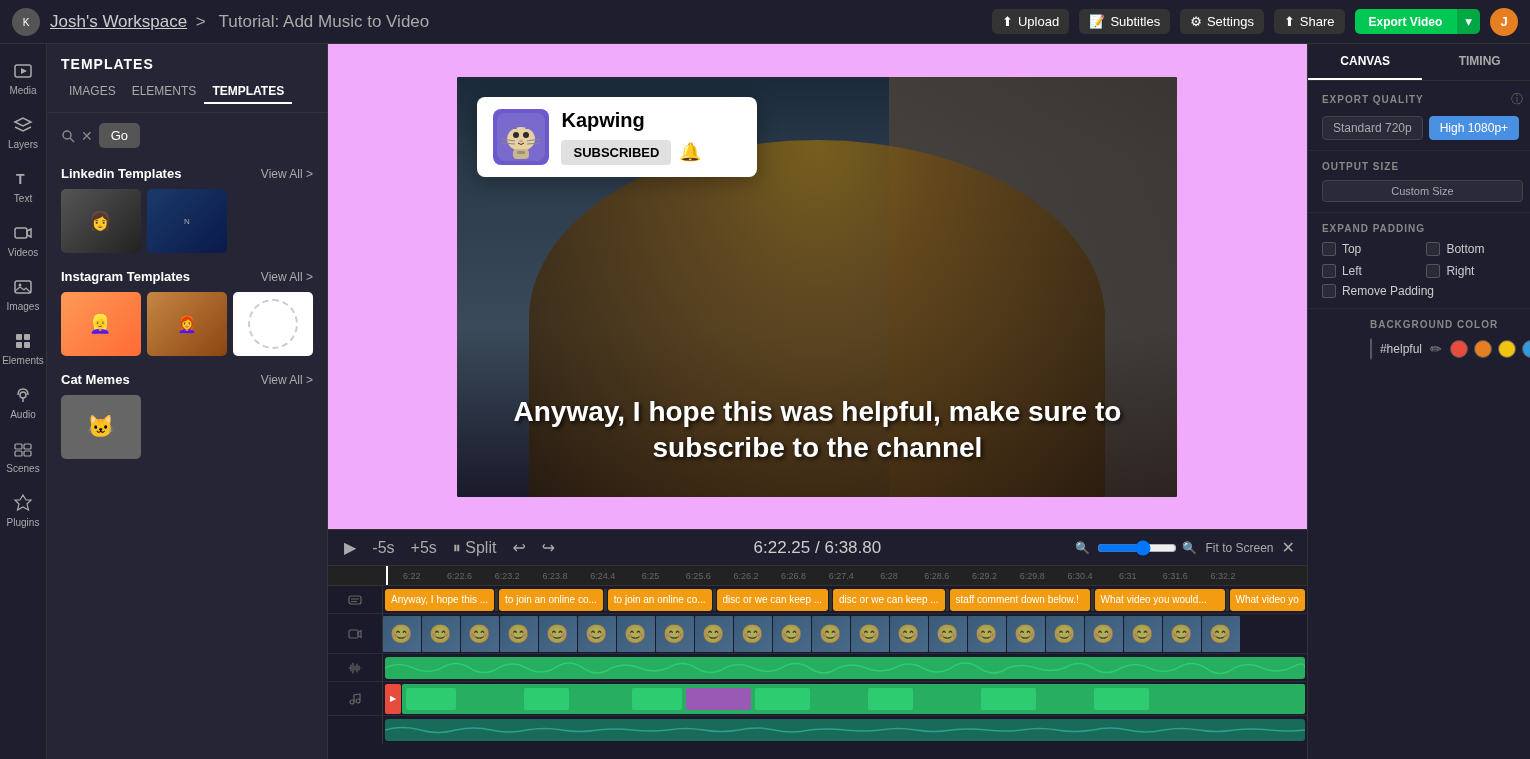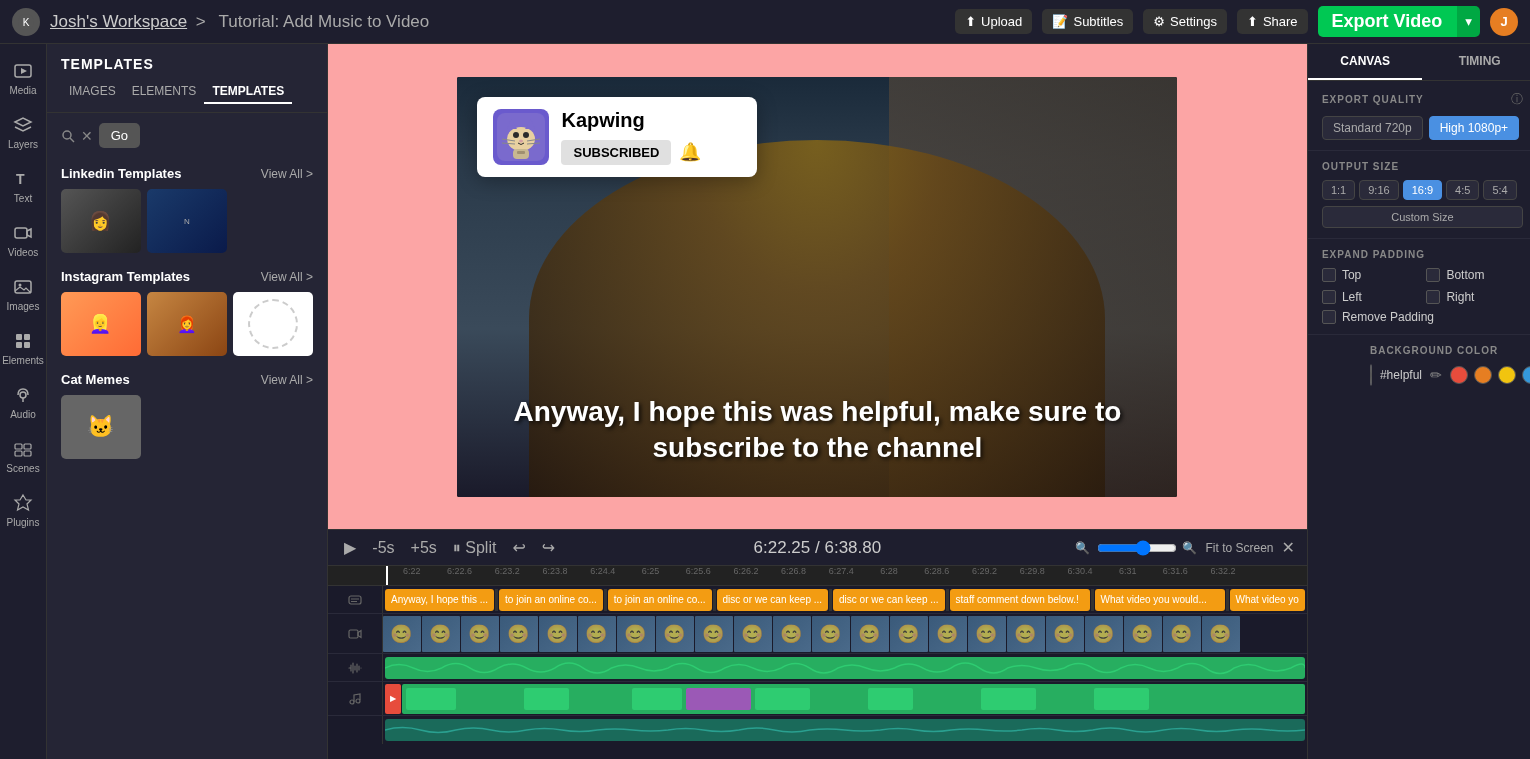--- a/index.html
+++ b/index.html
@@ -11,21 +11,21 @@
       background: #1e1e2e; border-bottom: 1px solid #333;
       padding: 0 12px; gap: 10px;
     }
     .nav-logo { width: 28px; height: 28px; border-radius: 50%; background: #555; display:flex;align-items:center;justify-content:center; font-size:12px; }
     .nav-breadcrumb { font-size: 17px; color: #aaa; }
     .nav-breadcrumb a { color: #ccc; text-decoration: underline; cursor: pointer; }
     .nav-breadcrumb span { margin: 0 4px; }
     .nav-spacer { flex: 1; }
     .nav-btn { display: flex; align-items: center; gap: 5px; padding: 5px 10px; border-radius: 5px; font-size: 13px; cursor: pointer; border: none; background: #333; color: #fff; }
     .nav-btn-split { display: flex; }
-    .nav-btn-split .main { background: #00c853; color: #fff; font-weight: 600; padding: 5px 14px; border-radius: 5px 0 0 5px; border: none; cursor: pointer; font-size: 18px; }
+    .nav-btn-split .main { background: #00c853; color: #fff; font-weight: 600; padding: 5px 14px; border-radius: 5px 0 0 5px; border: none; cursor: pointer; font-size: 12px; }
     .nav-btn-split .arrow { background: #00a843; color: #fff; padding: 5px 8px; border-radius: 0 5px 5px 0; border: none; border-left: 1px solid #00c853; cursor: pointer; }
     .user-avatar { width: 28px; height: 28px; border-radius: 50%; background: #e67e22; display:flex;align-items:center;justify-content:center; font-size:13px; font-weight:700; }
 
     
     .main-layout { display: flex; height: calc(759px - 44px); }
 
     
     .icon-bar {
       width: 52px; background: #1e1e2e; border-right: 1px solid #333;
       display: flex; flex-direction: column; align-items: center; padding-top: 8px; gap: 2px;
@@ -50,21 +50,21 @@
     .view-all { font-size: 12px; color: #aaa; cursor: pointer; }
     .template-grid { display: flex; gap: 6px; }
     .template-thumb { width: 80px; height: 64px; border-radius: 5px; overflow: hidden; background: #444; flex-shrink: 0; cursor: pointer; }
     .thumb-placeholder { width: 100%; height: 100%; display: flex; align-items: center; justify-content: center; font-size: 10px; color: #888; }
 
     
     .thumb-linkedin-1 { background: linear-gradient(135deg, #f0a500, #e05a00); }
 
     
     .center-area { flex: 1; display: flex; flex-direction: column; background: #2a2a3e; }
-    .canvas-area { flex: 1; display: flex; align-items: center; justify-content: center; background: #fca5a5; position: relative; }
+    .canvas-area { flex: 1; display: flex; align-items: center; justify-content: center; background: #f0abfc; position: relative; }
     .video-canvas { width: 720px; height: 420px; background: #000; position: relative; overflow: hidden; border-radius: 2px; }
     .video-overlay-card {
       position: absolute; top: 20px; left: 20px;
       background: #fff; border-radius: 8px; padding: 12px 16px;
       display: flex; align-items: center; gap: 12px; color: #000;
       box-shadow: 0 4px 20px rgba(0,0,0,0.3);
       width: 280px;
     }
     .channel-avatar { width: 56px; height: 56px; border-radius: 8px; background: #6a5acd; display: flex; align-items: center; justify-content: center; font-size: 24px; }
     .channel-info { flex: 1; }
@@ -82,21 +82,21 @@
     
     .timeline { height: 230px; background: #1a1a2a; border-top: 1px solid #333; }
     .timeline-controls { display: flex; align-items: center; gap: 8px; padding: 6px 12px; background: #1e1e2e; border-bottom: 1px solid #333; }
     .tl-btn { background: none; border: none; color: #aaa; cursor: pointer; font-size: 16px; padding: 2px 4px; }
     .tl-time { font-size: 17px; color: #ccc; margin: 0 auto; }
     .tl-zoom { display: flex; align-items: center; gap: 6px; font-size: 12px; color: #aaa; }
     .tl-zoom input[type=range] { width: 80px; }
     .fit-btn { font-size: 12px; color: #aaa; cursor: pointer; background: none; border: none; }
     .tl-close { color: #aaa; cursor: pointer; background: none; border: none; font-size: 16px; }
 
-    .timeline-ruler { height: 20px; background: #222; display: flex; align-items: flex-start; overflow: hidden; position: relative; border-bottom: 1px solid #333; }
+    .timeline-ruler { height: 20px; background: #222; display: flex; align-items: center; overflow: hidden; position: relative; border-bottom: 1px solid #333; }
     .ruler-marks { display: flex; width: 100%; padding: 0 60px; }
     .ruler-mark { font-size: 9px; color: #666; flex: 1; text-align: center; }
     .subtitle-segment {
       height: 22px; border-radius: 3px; display: flex; align-items: center;
       padding: 0 6px; font-size: 10px; color: #fff; white-space: nowrap;
       flex-shrink: 0; cursor: pointer; position: relative; overflow: hidden;
     }
     .subtitle-segment.orange { background: #f39c12; }
 
     
@@ -645,27 +645,20 @@
       <div class="quality-options">
         <button class="quality-btn">Standard 720p</button>
         <button class="quality-btn active">High 1080p+</button>
       </div>
     </div>
 
     <div class="right-section">
       <div class="right-section-header">
         <span class="right-section-title">OUTPUT SIZE</span>
       </div>
-      <div class="size-options">
-        <button class="size-btn">1:1</button>
-        <button class="size-btn">9:16</button>
-        <button class="size-btn active">16:9</button>
-        <button class="size-btn">4:5</button>
-        <button class="size-btn">5:4</button>
-      </div>
       <button class="custom-size-btn">Custom Size</button>
     </div>
 
     <div class="right-section">
       <div class="right-section-header">
         <span class="right-section-title">EXPAND PADDING</span>
       </div>
       <div class="expand-grid">
         <div class="expand-item">
           <div class="checkbox"></div>

